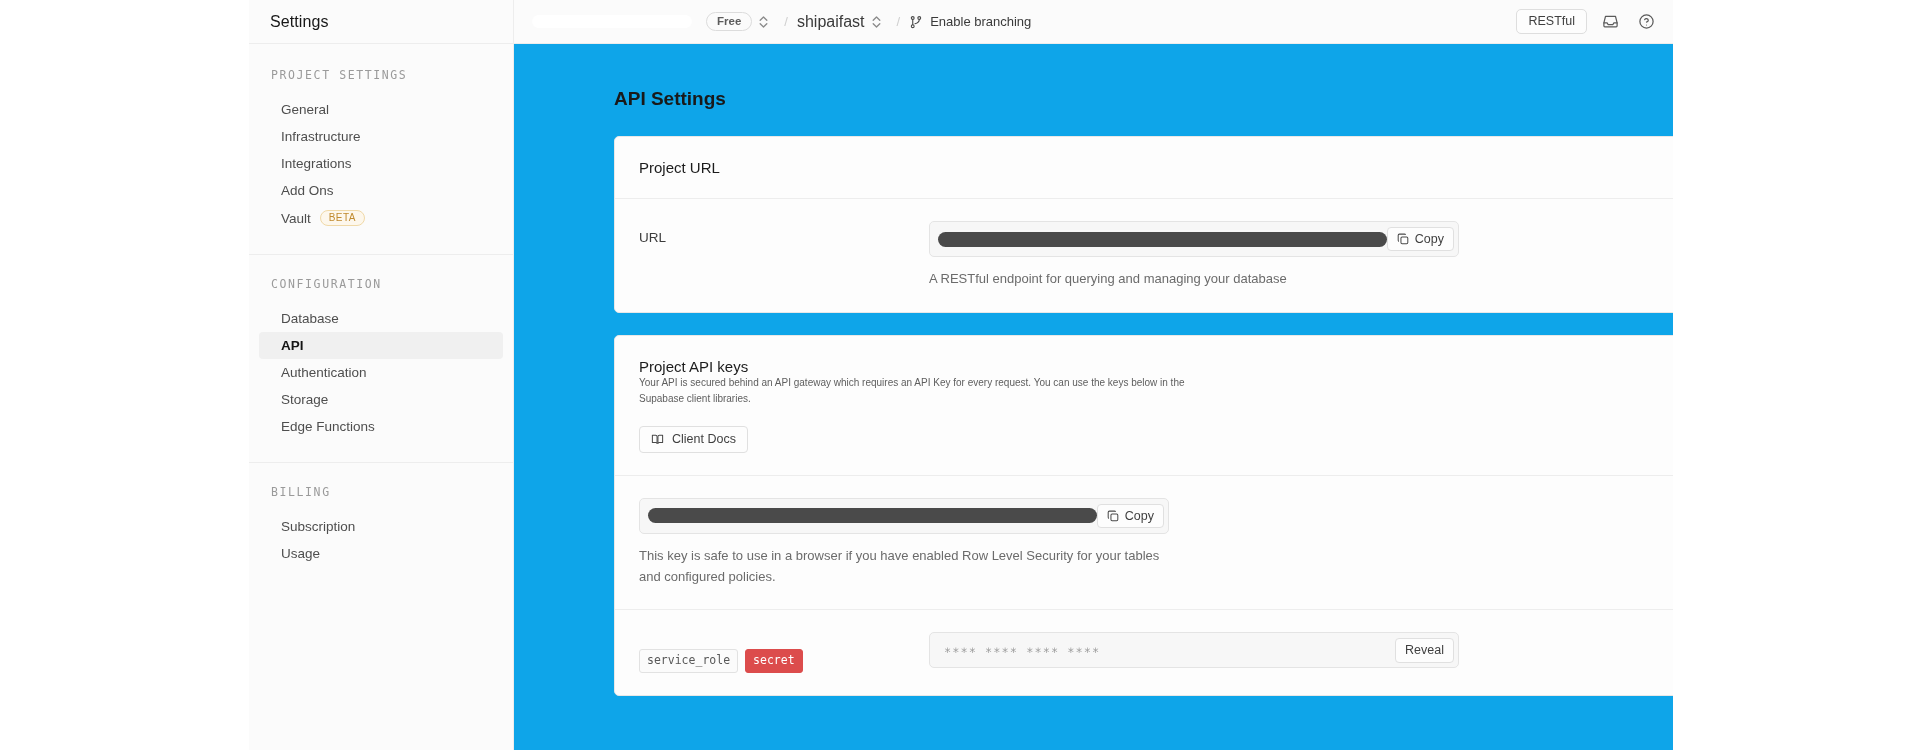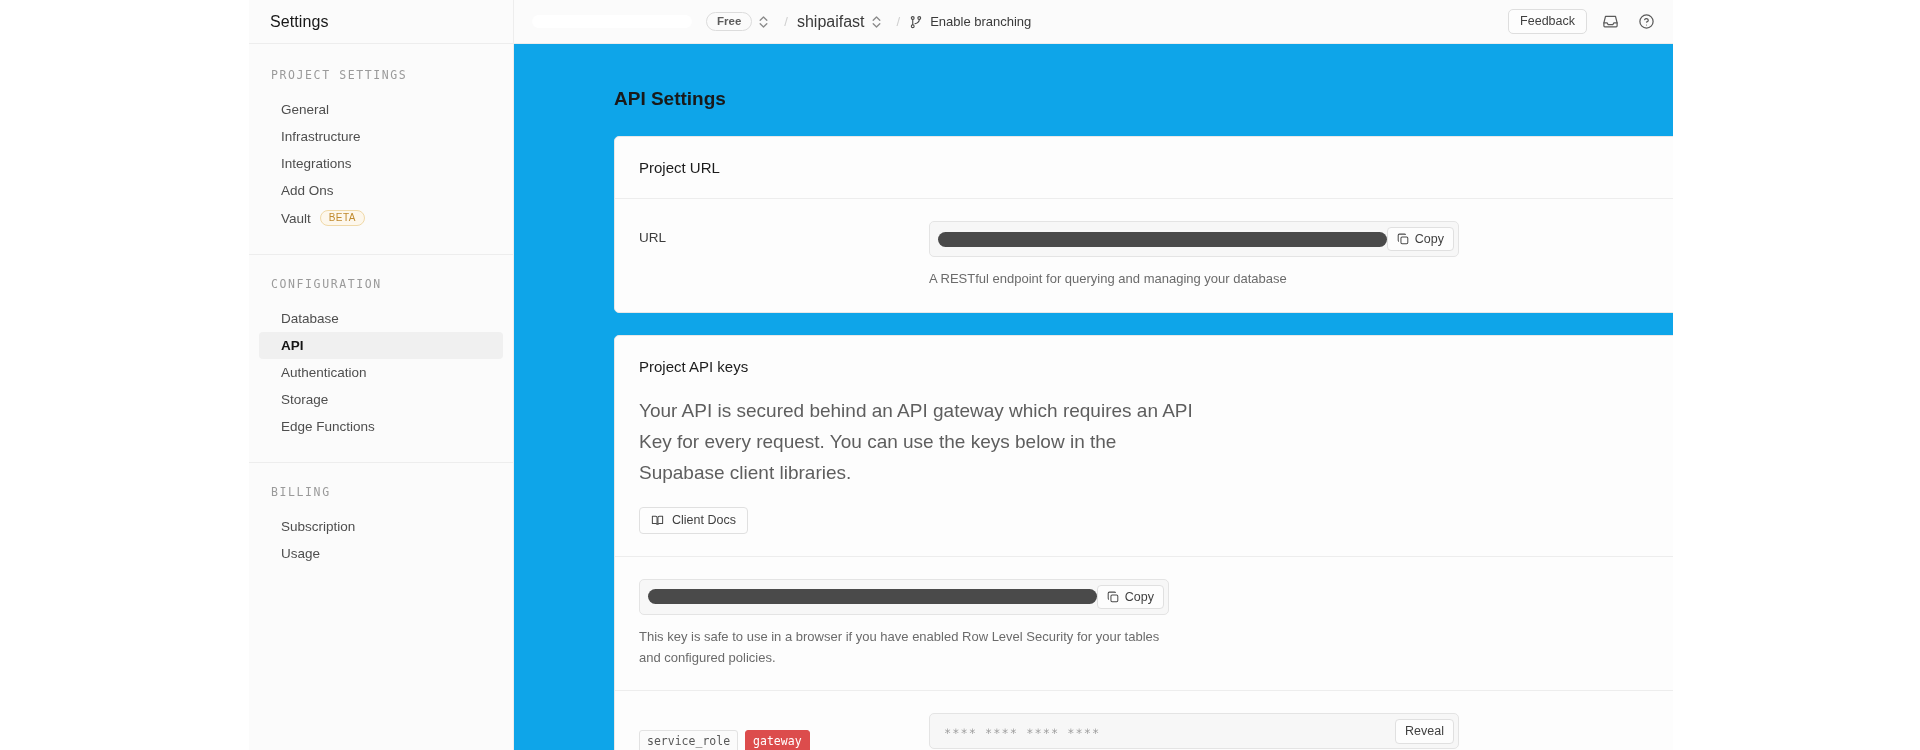--- a/index.html
+++ b/index.html
@@ -104,22 +104,22 @@
     border: 1px solid #e8e8e8; border-radius: 5px;
     margin-bottom: 22px;
     overflow: hidden;
   }
   .card-head {
     padding: 22px 24px;
     border-bottom: 1px solid #ededed;
   }
   .card-title { font-size: 15px; color: #1c1c1c; }
   .card-desc {
-    font-size: 19px; color: #5e5e5e;
-    line-height: 1.65; margin-top: 20px; max-width: 560px;
+    font-size: 10px; color: #5e5e5e;
+    line-height: 1.65; margin-top: 0; max-width: 560px;
   }
   .row {
     display: flex; padding: 22px 24px;
     border-bottom: 1px solid #ededed;
   }
   .row:last-child { border-bottom: none; }
   .row-label {
     width: 290px; flex: 0 0 290px;
     font-size: 13.5px; color: #3c3c3c;
     padding-top: 9px;
@@ -209,21 +209,21 @@
               <circle cx="4" cy="12" r="1.5"></circle>
             <path d="M4 4.7v5.8"></path>
               <path d="M11 4.7c0 3.2-2.6 4.1-4.6 4.6"></path>
           </svg>
         </span>
         <span>Enable branching</span>
       </div>
 
       <div class="spacer"></div>
 
-      <button class="btn-feedback">Feedback</button>
+      <button class="btn-feedback">RESTful</button>
 
       <div class="icon-btn">
         <svg width="17" height="17" viewBox="0 0 18 18" fill="none" stroke="#5a5a5a" stroke-width="1.3" stroke-linecap="round" stroke-linejoin="round">
           <path d="M2 10.5h3.4l1 1.7h5.2l1-1.7H16"></path>
           <path d="M3.7 3.6h10.6l1.7 6.9v3.1a1 1 0 0 1-1 1H3a1 1 0 0 1-1-1v-3.1z"></path>
         </svg>
       </div>
 
       <div class="icon-btn">
         <svg width="17" height="17" viewBox="0 0 18 18" fill="none" stroke="#5a5a5a" stroke-width="1.3" stroke-linecap="round" stroke-linejoin="round">
@@ -347,21 +347,21 @@
                 </button>
               </div>
               <div class="help-text">This key is safe to use in a browser if you have enabled Row Level Security for your tables and configured policies.</div>
             </div>
           </div>
 
           <div class="row">
             <div class="row-label">
               <div class="tags">
                 <span class="tag">service_role</span>
-                <span class="tag secret">gateway</span>
+                <span class="tag secret">secret</span>
               </div>
             </div>
             <div class="row-field">
               <div class="input-wrap">
                 <div class="masked">∗∗∗∗ ∗∗∗∗ ∗∗∗∗ ∗∗∗∗</div>
                 <button class="inline-btn">Reveal</button>
               </div>
             </div>
           </div>
         </div>

